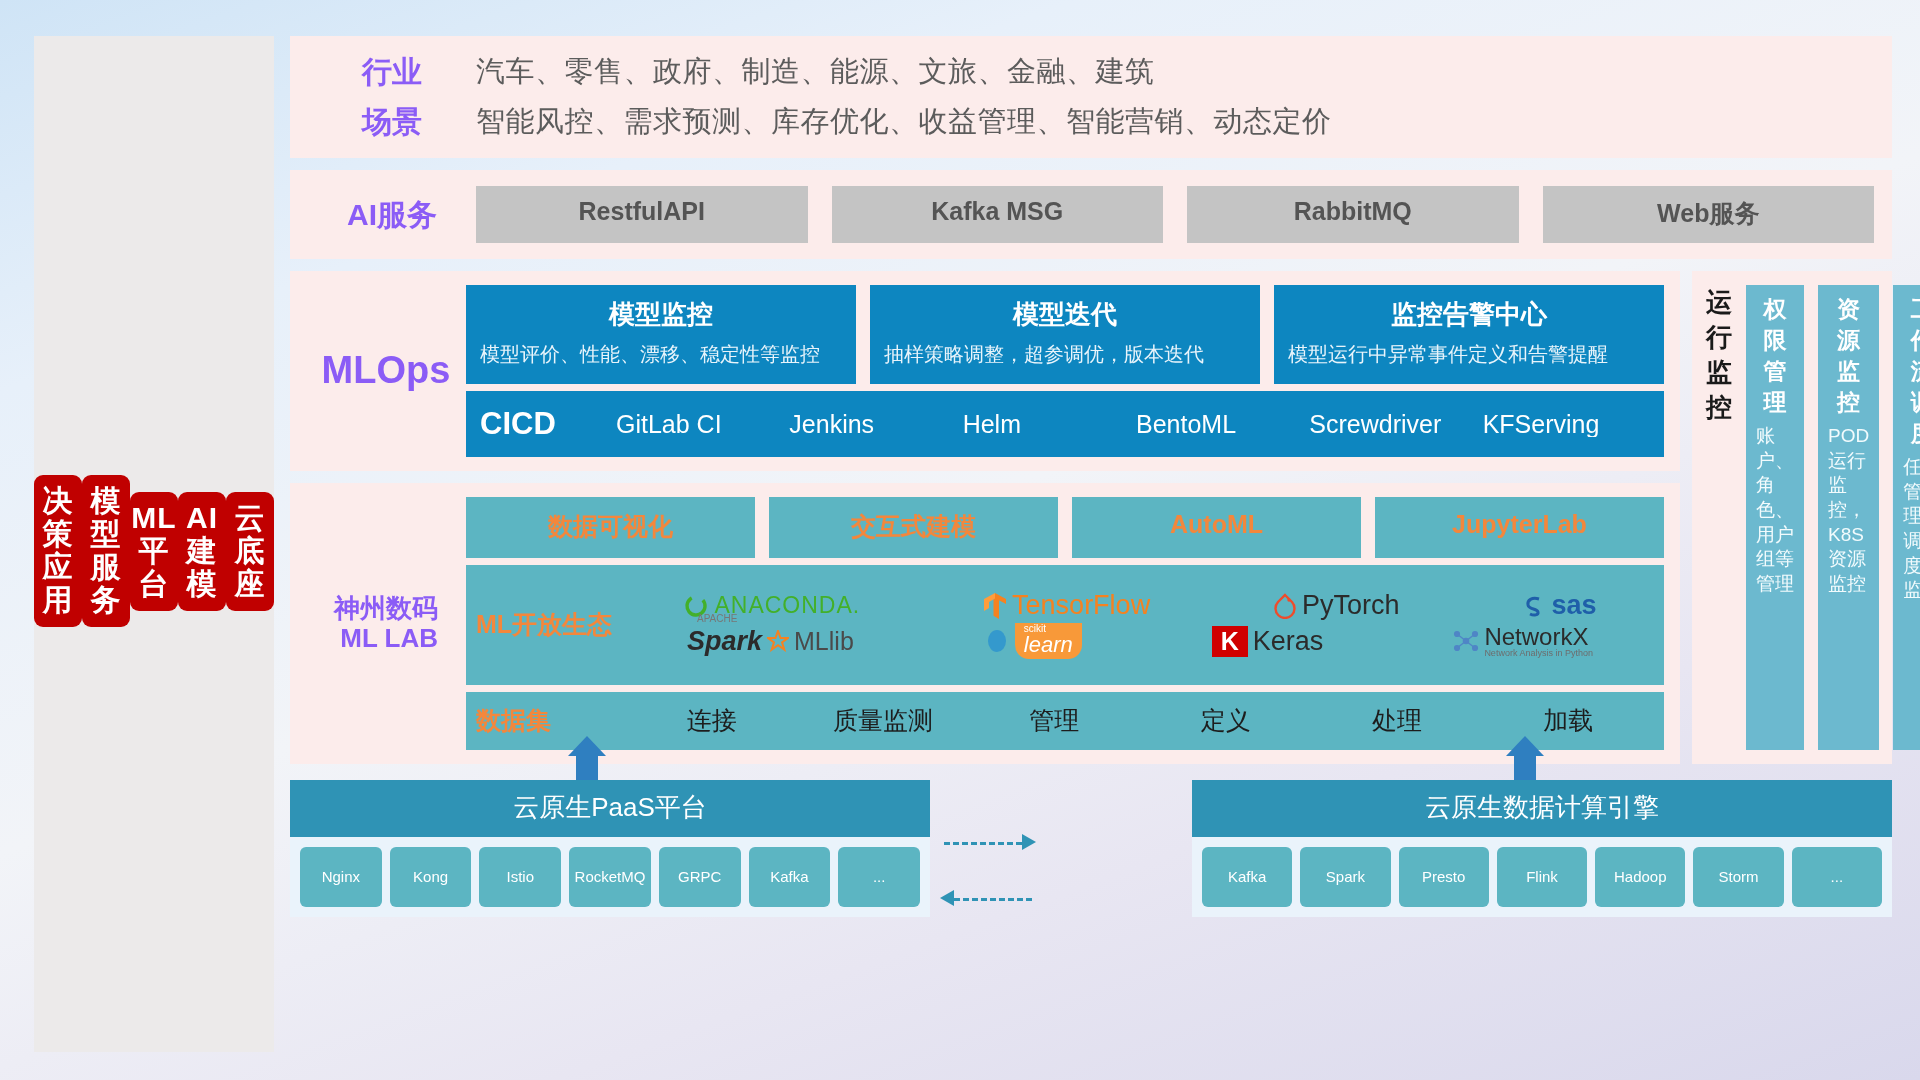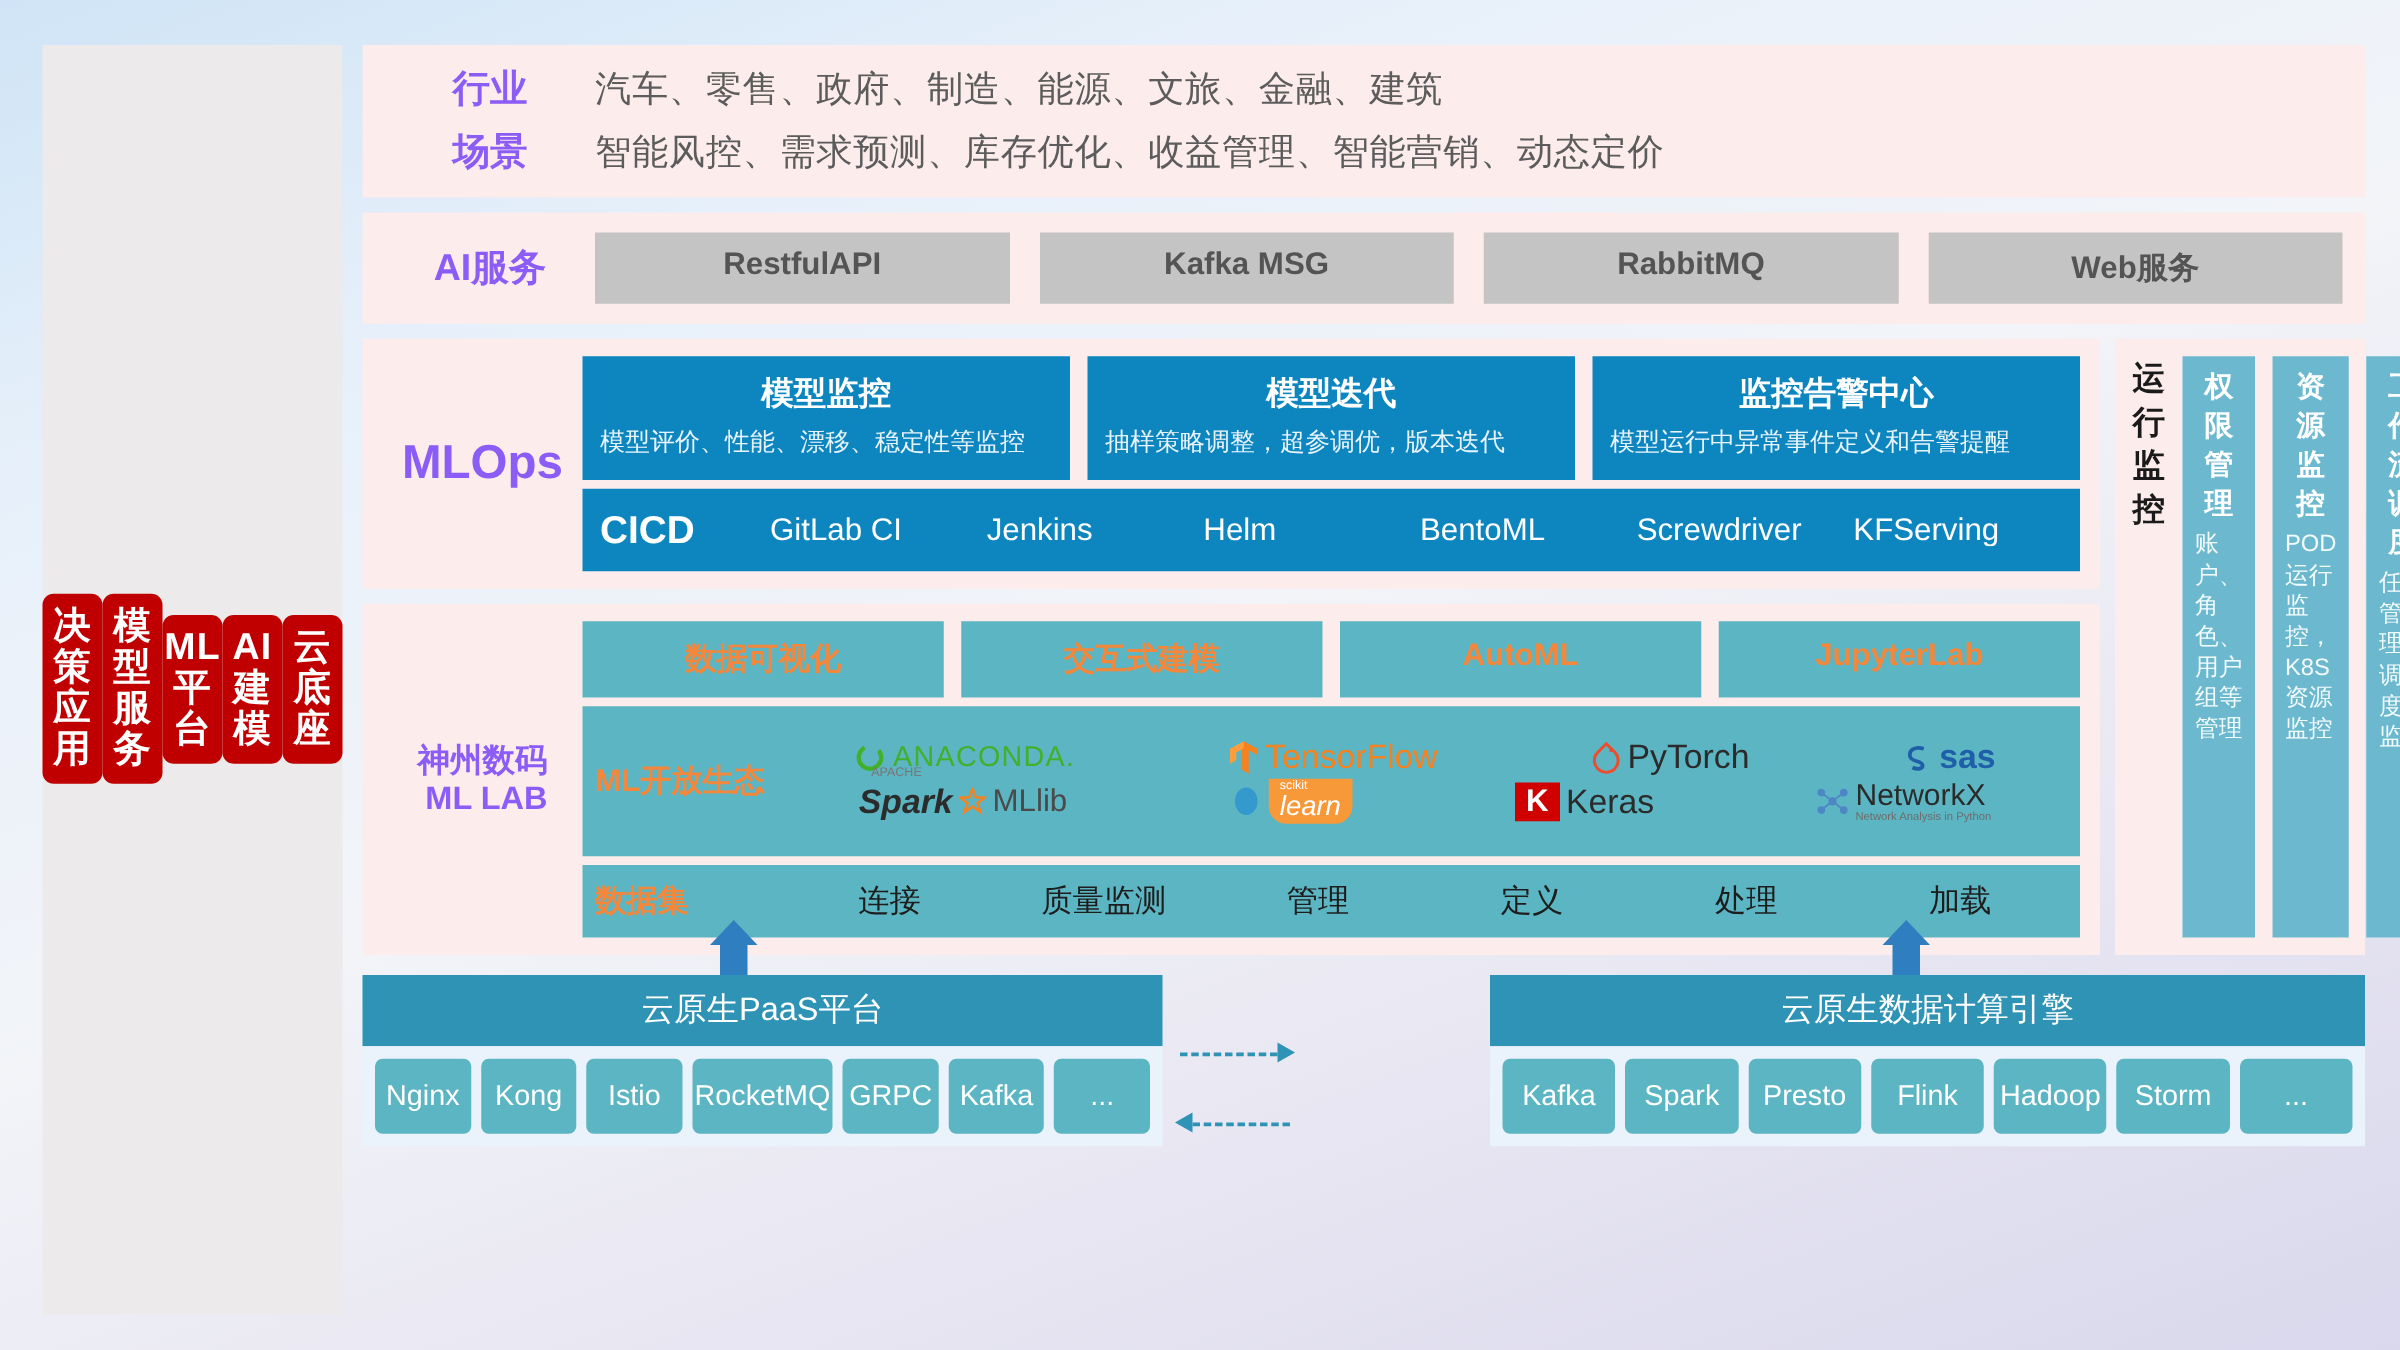--- a/index.html
+++ b/index.html
@@ -159,21 +159,21 @@
   
   .cloudrow { display: flex; align-items: stretch; gap: 0; margin-top: 4px; position: relative; }
   .cloud-block { width: 640px; display: flex; flex-direction: column; position: relative; }
   .cloud-block.right { width: 700px; }
   .cloud-head {
     background: #2f93b5; color: #ffffff; text-align: center;
     font-size: 26px; padding: 10px 0 12px 0;
   }
   .cloud-body { background: #eaf3fb; padding: 10px 10px; display: flex; gap: 8px; }
   .cloud-chip {
-    flex: 1 1 0; background: #5cb5c2; color: #ffffff; font-size: 23px;
+    flex: 1 1 0; background: #5cb5c2; color: #ffffff; font-size: 15px;
     display: flex; align-items: center; justify-content: center; text-align: center;
     border-radius: 6px; padding: 12px 2px; line-height: 1.1; min-height: 60px;
   }
   .cloud-gap { flex: 1 1 auto; position: relative; min-width: 110px; }
 
   .up-arrow { position: absolute; width: 0; height: 0; }
   .arrow-stem { position: absolute; background: #2f7fc0; }
 
   .dashed-arrow {
     position: absolute; height: 0; border-top: 3px dashed #2f93b5; width: 78px;

